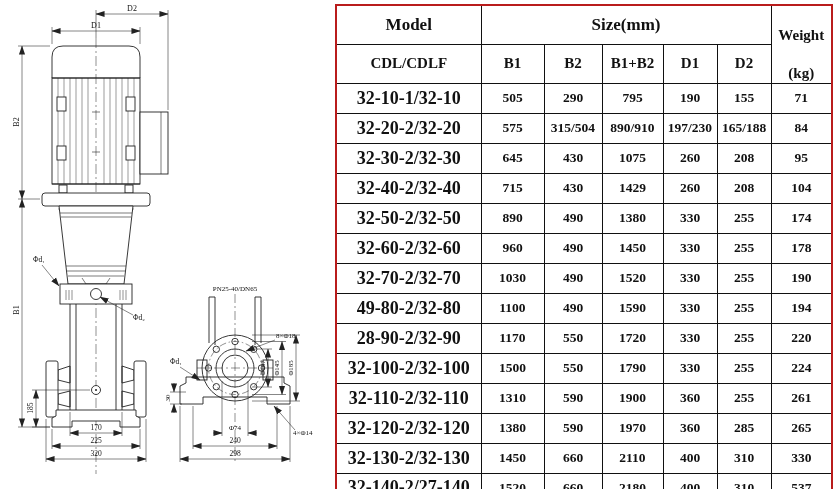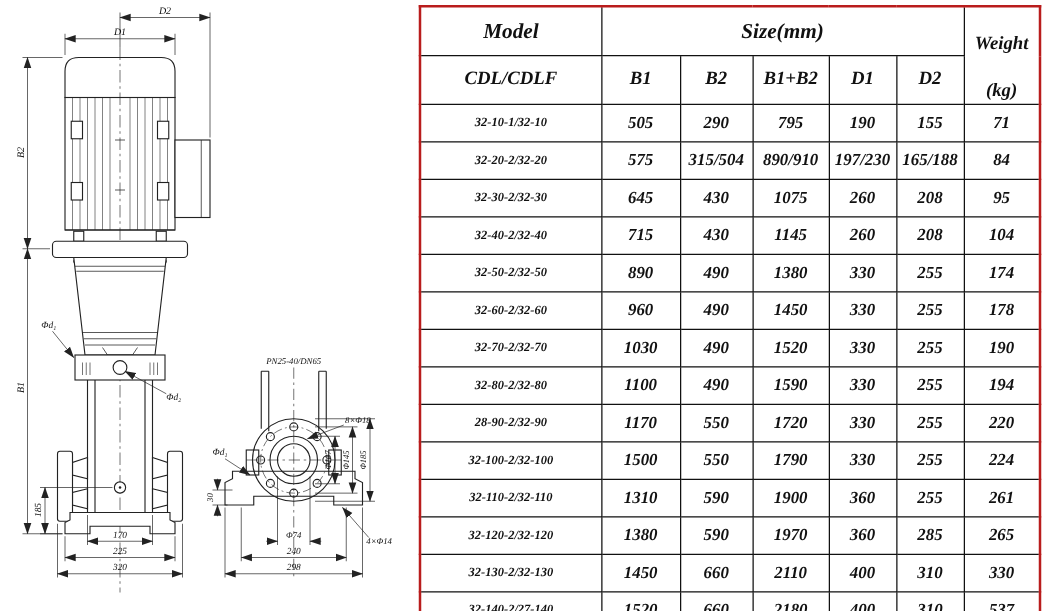--- a/index.html
+++ b/index.html
@@ -1,26 +1,26 @@
 <!DOCTYPE html>
 <html><head>
 <meta charset="utf-8">
 <style>
   html,body{margin:0;padding:0;background:#fff;}
   .page{position:relative;width:836px;height:489px;background:#fff;overflow:hidden;
-        font-family:"Liberation Serif",serif;color:#111;display:flex;font-style:italic;}
+        font-family:"Liberation Serif",serif;color:#111;display:flex;}
   .drawing-panel{width:333px;height:489px;flex:0 0 333px;}
   .table-panel{flex:1;padding:4px 5px 4px 2px;box-sizing:border-box;}
   table.spec{border-collapse:collapse;width:100%;height:477px;table-layout:fixed;
              border:2px solid #b91c1c;}
   table.spec td{border:1px solid #111;text-align:center;vertical-align:middle;
                 font-weight:bold;padding:0 2px;overflow:hidden;white-space:nowrap;}
   td.h1{font-size:17px;}
   td.h2{font-size:15px;}
-  td.model{font-size:10px;}
+  td.model{font-size:18px;}
   td.num{font-size:13.5px;}
   tr.hr1{height:29px;} tr.hr2{height:28px;padding-left:16px;}
   tr.data{height:30px;}
   .wcell span{display:block;line-height:1.15;margin-top:21px;}
   svg text{fill:#111;font-family:"Liberation Serif",serif;}
 </style>
 </head>
 <body>
 
 <div class="page">
@@ -219,21 +219,21 @@
             <td class="num">430</td>
             <td class="num">1075</td>
             <td class="num">260</td>
             <td class="num">208</td>
             <td class="num">95</td>
           </tr>
       <tr class="data">
             <td class="model">32-40-2/32-40</td>
             <td class="num">715</td>
             <td class="num">430</td>
-            <td class="num">1145</td>
+            <td class="num">1429</td>
             <td class="num">260</td>
             <td class="num">208</td>
             <td class="num">104</td>
           </tr>
       <tr class="data">
             <td class="model">32-50-2/32-50</td>
             <td class="num">890</td>
             <td class="num">490</td>
             <td class="num">1380</td>
             <td class="num">330</td>
@@ -252,21 +252,21 @@
       <tr class="data">
             <td class="model">32-70-2/32-70</td>
             <td class="num">1030</td>
             <td class="num">490</td>
             <td class="num">1520</td>
             <td class="num">330</td>
             <td class="num">255</td>
             <td class="num">190</td>
           </tr>
       <tr class="data">
-            <td class="model">32-80-2/32-80</td>
+            <td class="model">49-80-2/32-80</td>
             <td class="num">1100</td>
             <td class="num">490</td>
             <td class="num">1590</td>
             <td class="num">330</td>
             <td class="num">255</td>
             <td class="num">194</td>
           </tr>
       <tr class="data">
             <td class="model">28-90-2/32-90</td>
             <td class="num">1170</td>

